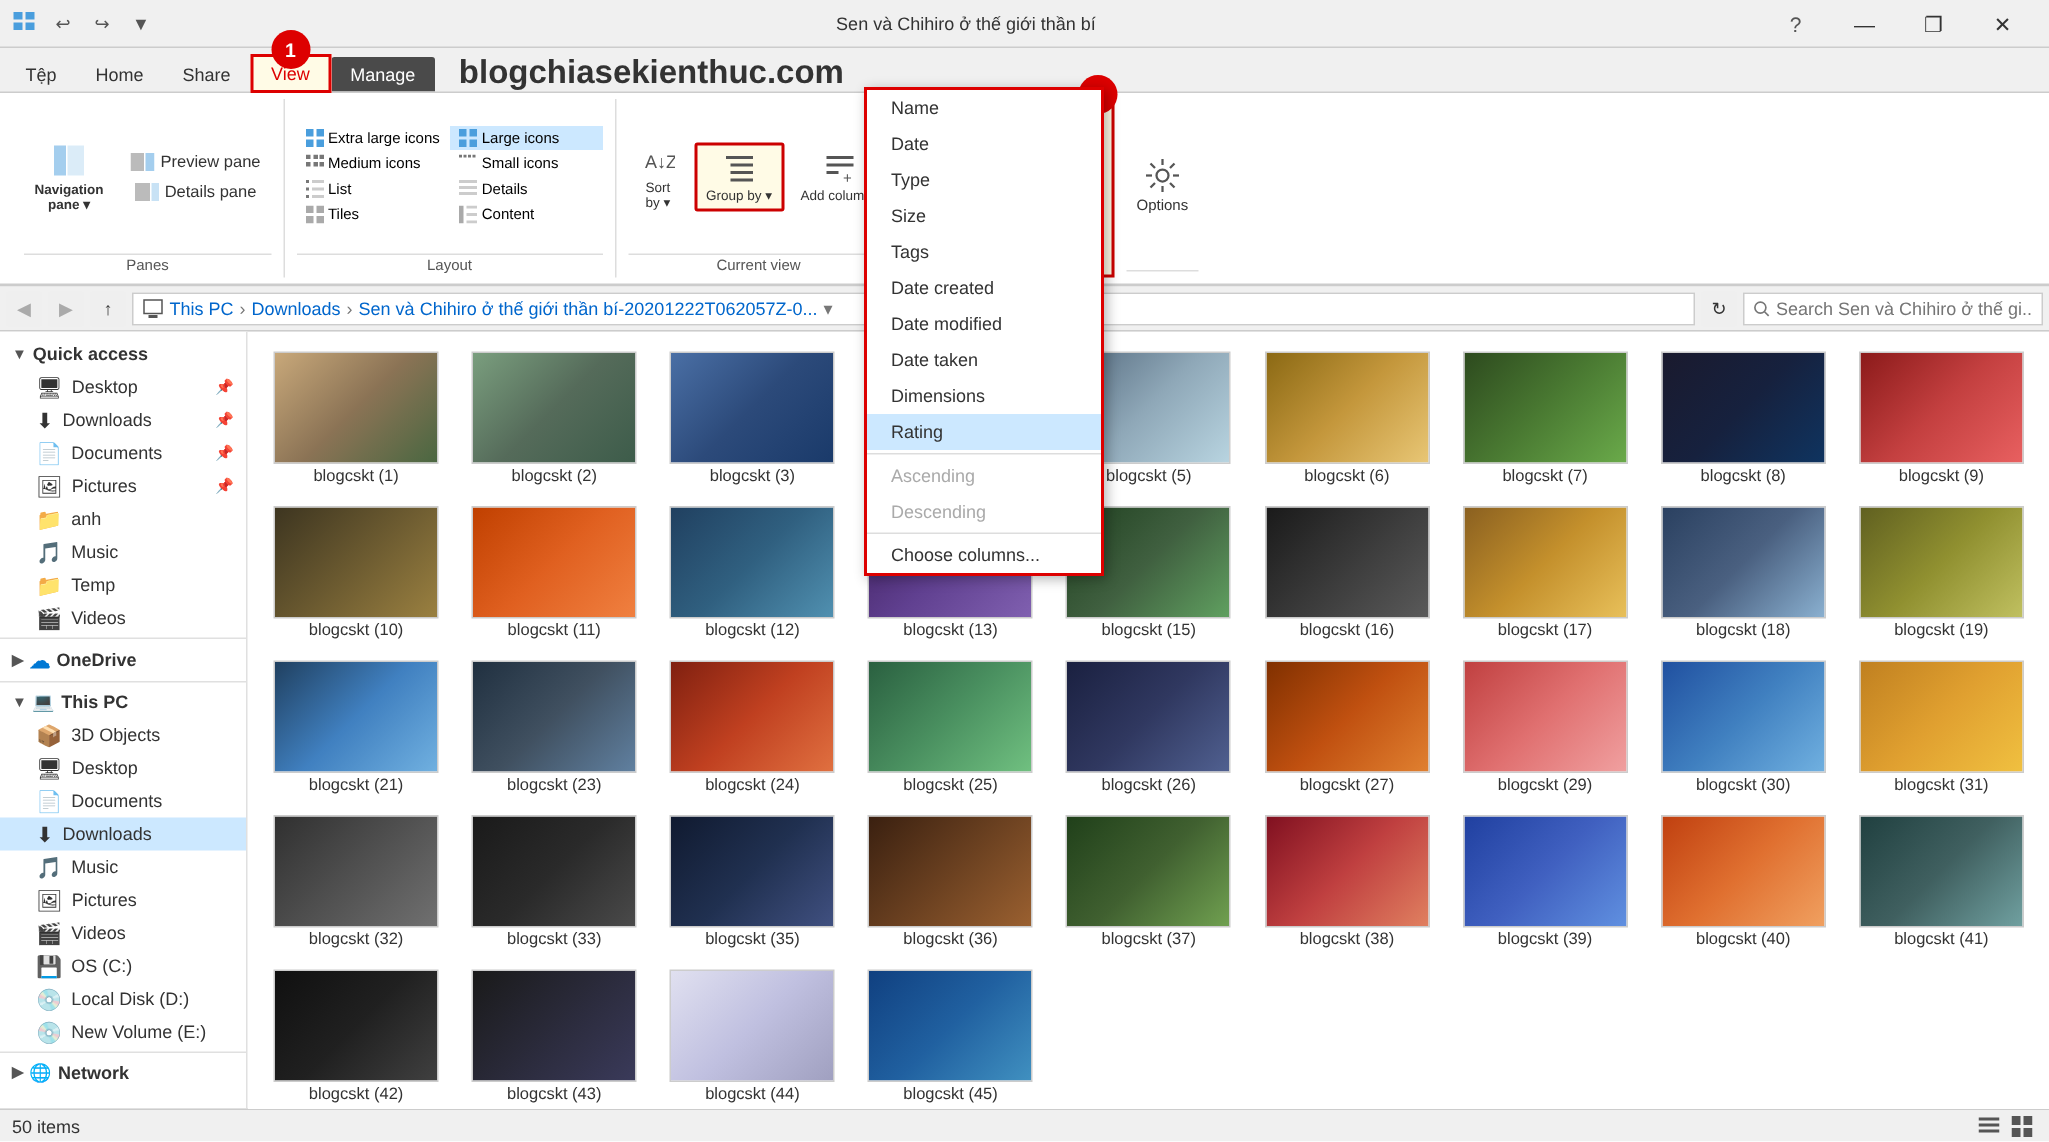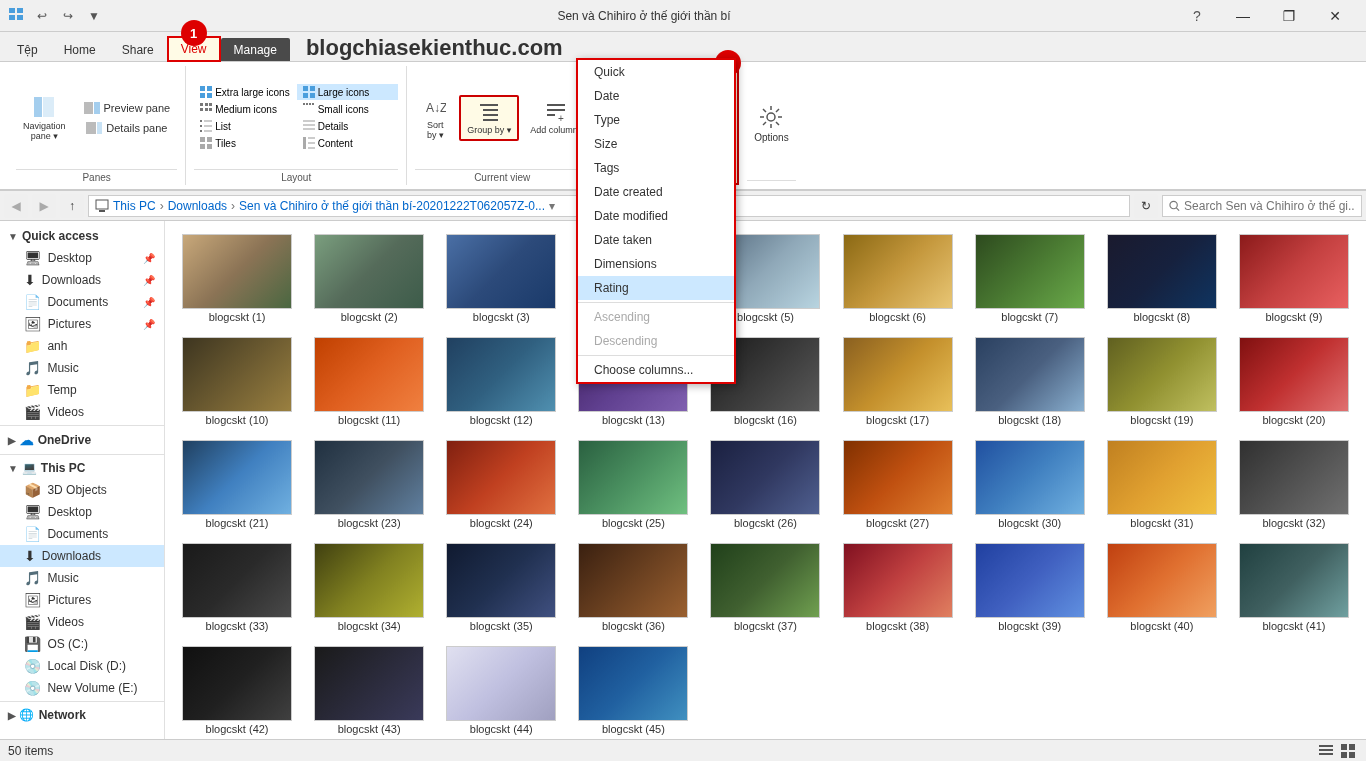--- a/index.html
+++ b/index.html
@@ -176,21 +176,21 @@
 
   <div id="ribbon-content">
 
     <div class="ribbon-group">
       <div class="ribbon-group-items">
         <div class="r-btn" style="flex-direction:column;align-items:center;">
           <svg width="24" height="24" viewBox="0 0 24 24">
               <rect x="2" y="2" width="8" height="20" fill="#4a9edd" opacity="0.5"></rect>
               <rect x="11" y="2" width="11" height="20" fill="#4a9edd" opacity="0.2"></rect>
             </svg>
-          <span style="font-size:9px;text-align:center;">Navigation<br>pane ▾</span>
+          <span style="font-size:9px;text-align:center;font-weight:bold;">Navigation<br>pane ▾</span>
         </div>
         <div style="display:flex;flex-direction:column;gap:2px;">
           <div class="r-btn r-btn-small">
             <svg width="16" height="12" viewBox="0 0 16 12">
                 <rect x="0" y="0" width="9" height="12" fill="#bbb"></rect>
                 <rect x="10" y="0" width="6" height="12" fill="#4a9edd" opacity="0.5"></rect>
               </svg>
             <span>Preview pane</span>
           </div>
           <div class="r-btn r-btn-small">
@@ -551,40 +551,40 @@
         </div>
         <div class="file-item">
           <div class="file-thumb t12"></div>
           <div class="file-name">blogcskt (12)</div>
         </div>
         <div class="file-item">
           <div class="file-thumb t13"></div>
           <div class="file-name">blogcskt (13)</div>
         </div>
         <div class="file-item">
+          <div class="file-thumb t15"></div>
+          <div class="file-name">blogcskt (15)</div>
+        </div>
+        <div class="file-item">
           <div class="file-thumb t16"></div>
           <div class="file-name">blogcskt (16)</div>
         </div>
         <div class="file-item">
           <div class="file-thumb t17"></div>
           <div class="file-name">blogcskt (17)</div>
         </div>
         <div class="file-item">
           <div class="file-thumb t18"></div>
           <div class="file-name">blogcskt (18)</div>
         </div>
         <div class="file-item">
           <div class="file-thumb t19"></div>
           <div class="file-name">blogcskt (19)</div>
         </div>
         <div class="file-item">
-          <div class="file-thumb t20"></div>
-          <div class="file-name">blogcskt (20)</div>
-        </div>
-        <div class="file-item">
           <div class="file-thumb t21"></div>
           <div class="file-name">blogcskt (21)</div>
         </div>
         <div class="file-item">
           <div class="file-thumb t23"></div>
           <div class="file-name">blogcskt (23)</div>
         </div>
         <div class="file-item">
           <div class="file-thumb t24"></div>
           <div class="file-name">blogcskt (24)</div>
@@ -595,38 +595,38 @@
         </div>
         <div class="file-item">
           <div class="file-thumb t26"></div>
           <div class="file-name">blogcskt (26)</div>
         </div>
         <div class="file-item">
           <div class="file-thumb t27"></div>
           <div class="file-name">blogcskt (27)</div>
         </div>
         <div class="file-item">
+          <div class="file-thumb t29"></div>
+          <div class="file-name">blogcskt (29)</div>
+        </div>
+        <div class="file-item">
           <div class="file-thumb t30"></div>
           <div class="file-name">blogcskt (30)</div>
         </div>
         <div class="file-item">
           <div class="file-thumb t31"></div>
           <div class="file-name">blogcskt (31)</div>
         </div>
         <div class="file-item">
           <div class="file-thumb t32"></div>
           <div class="file-name">blogcskt (32)</div>
         </div>
         <div class="file-item">
           <div class="file-thumb t33"></div>
           <div class="file-name">blogcskt (33)</div>
-        </div>
-        <div class="file-item">
-          <div class="file-thumb t34"></div>
-          <div class="file-name">blogcskt (34)</div>
         </div>
         <div class="file-item">
           <div class="file-thumb t35"></div>
           <div class="file-name">blogcskt (35)</div>
         </div>
         <div class="file-item">
           <div class="file-thumb t36"></div>
           <div class="file-name">blogcskt (36)</div>
         </div>
         <div class="file-item">
@@ -684,21 +684,21 @@
           <rect x="0" y="0" width="6" height="6" fill="#555"></rect>
           <rect x="8" y="0" width="6" height="6" fill="#555"></rect>
           <rect x="0" y="8" width="6" height="6" fill="#555"></rect>
           <rect x="8" y="8" width="6" height="6" fill="#555"></rect>
         </svg>
     </div>
   </div>
 </div>
 
 <div id="group-dropdown">
-  <div class="dd-item">Quick</div>
+  <div class="dd-item">Name</div>
   <div class="dd-item">Date</div>
   <div class="dd-item">Type</div>
   <div class="dd-item">Size</div>
   <div class="dd-item">Tags</div>
   <div class="dd-item">Date created</div>
   <div class="dd-item">Date modified</div>
   <div class="dd-item">Date taken</div>
   <div class="dd-item">Dimensions</div>
   <div class="dd-item active">Rating</div>
   <div class="dd-separator"></div>

